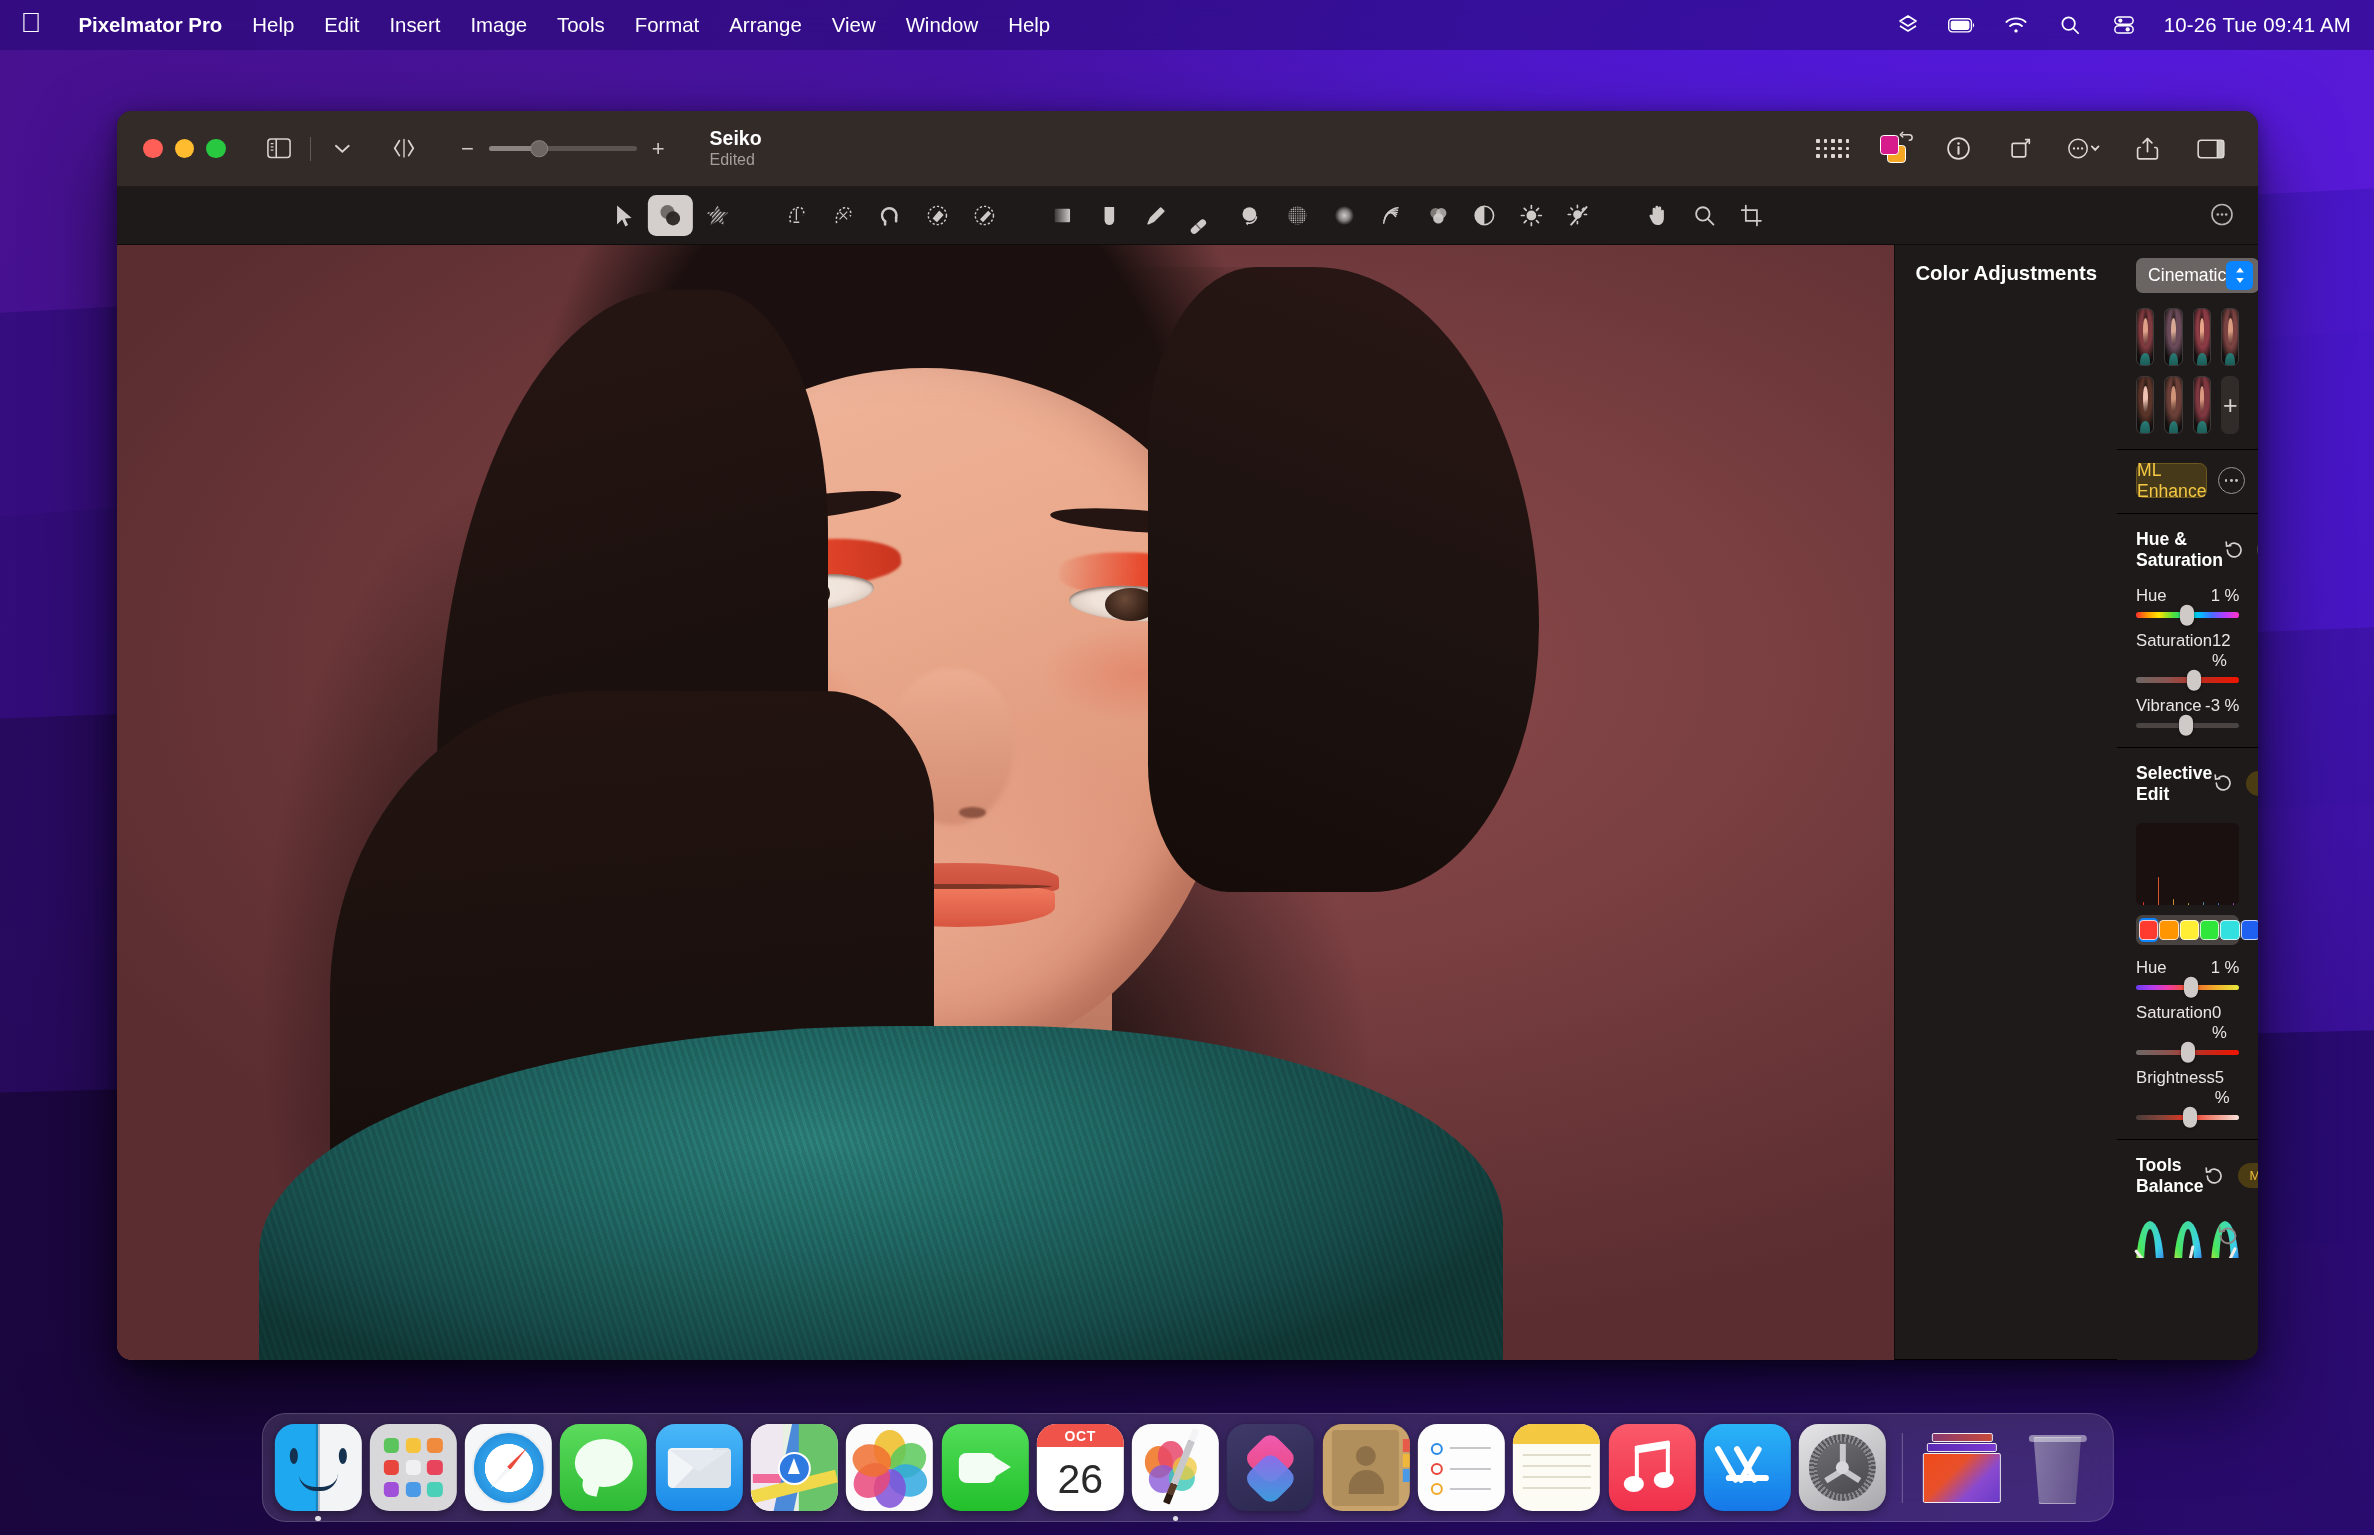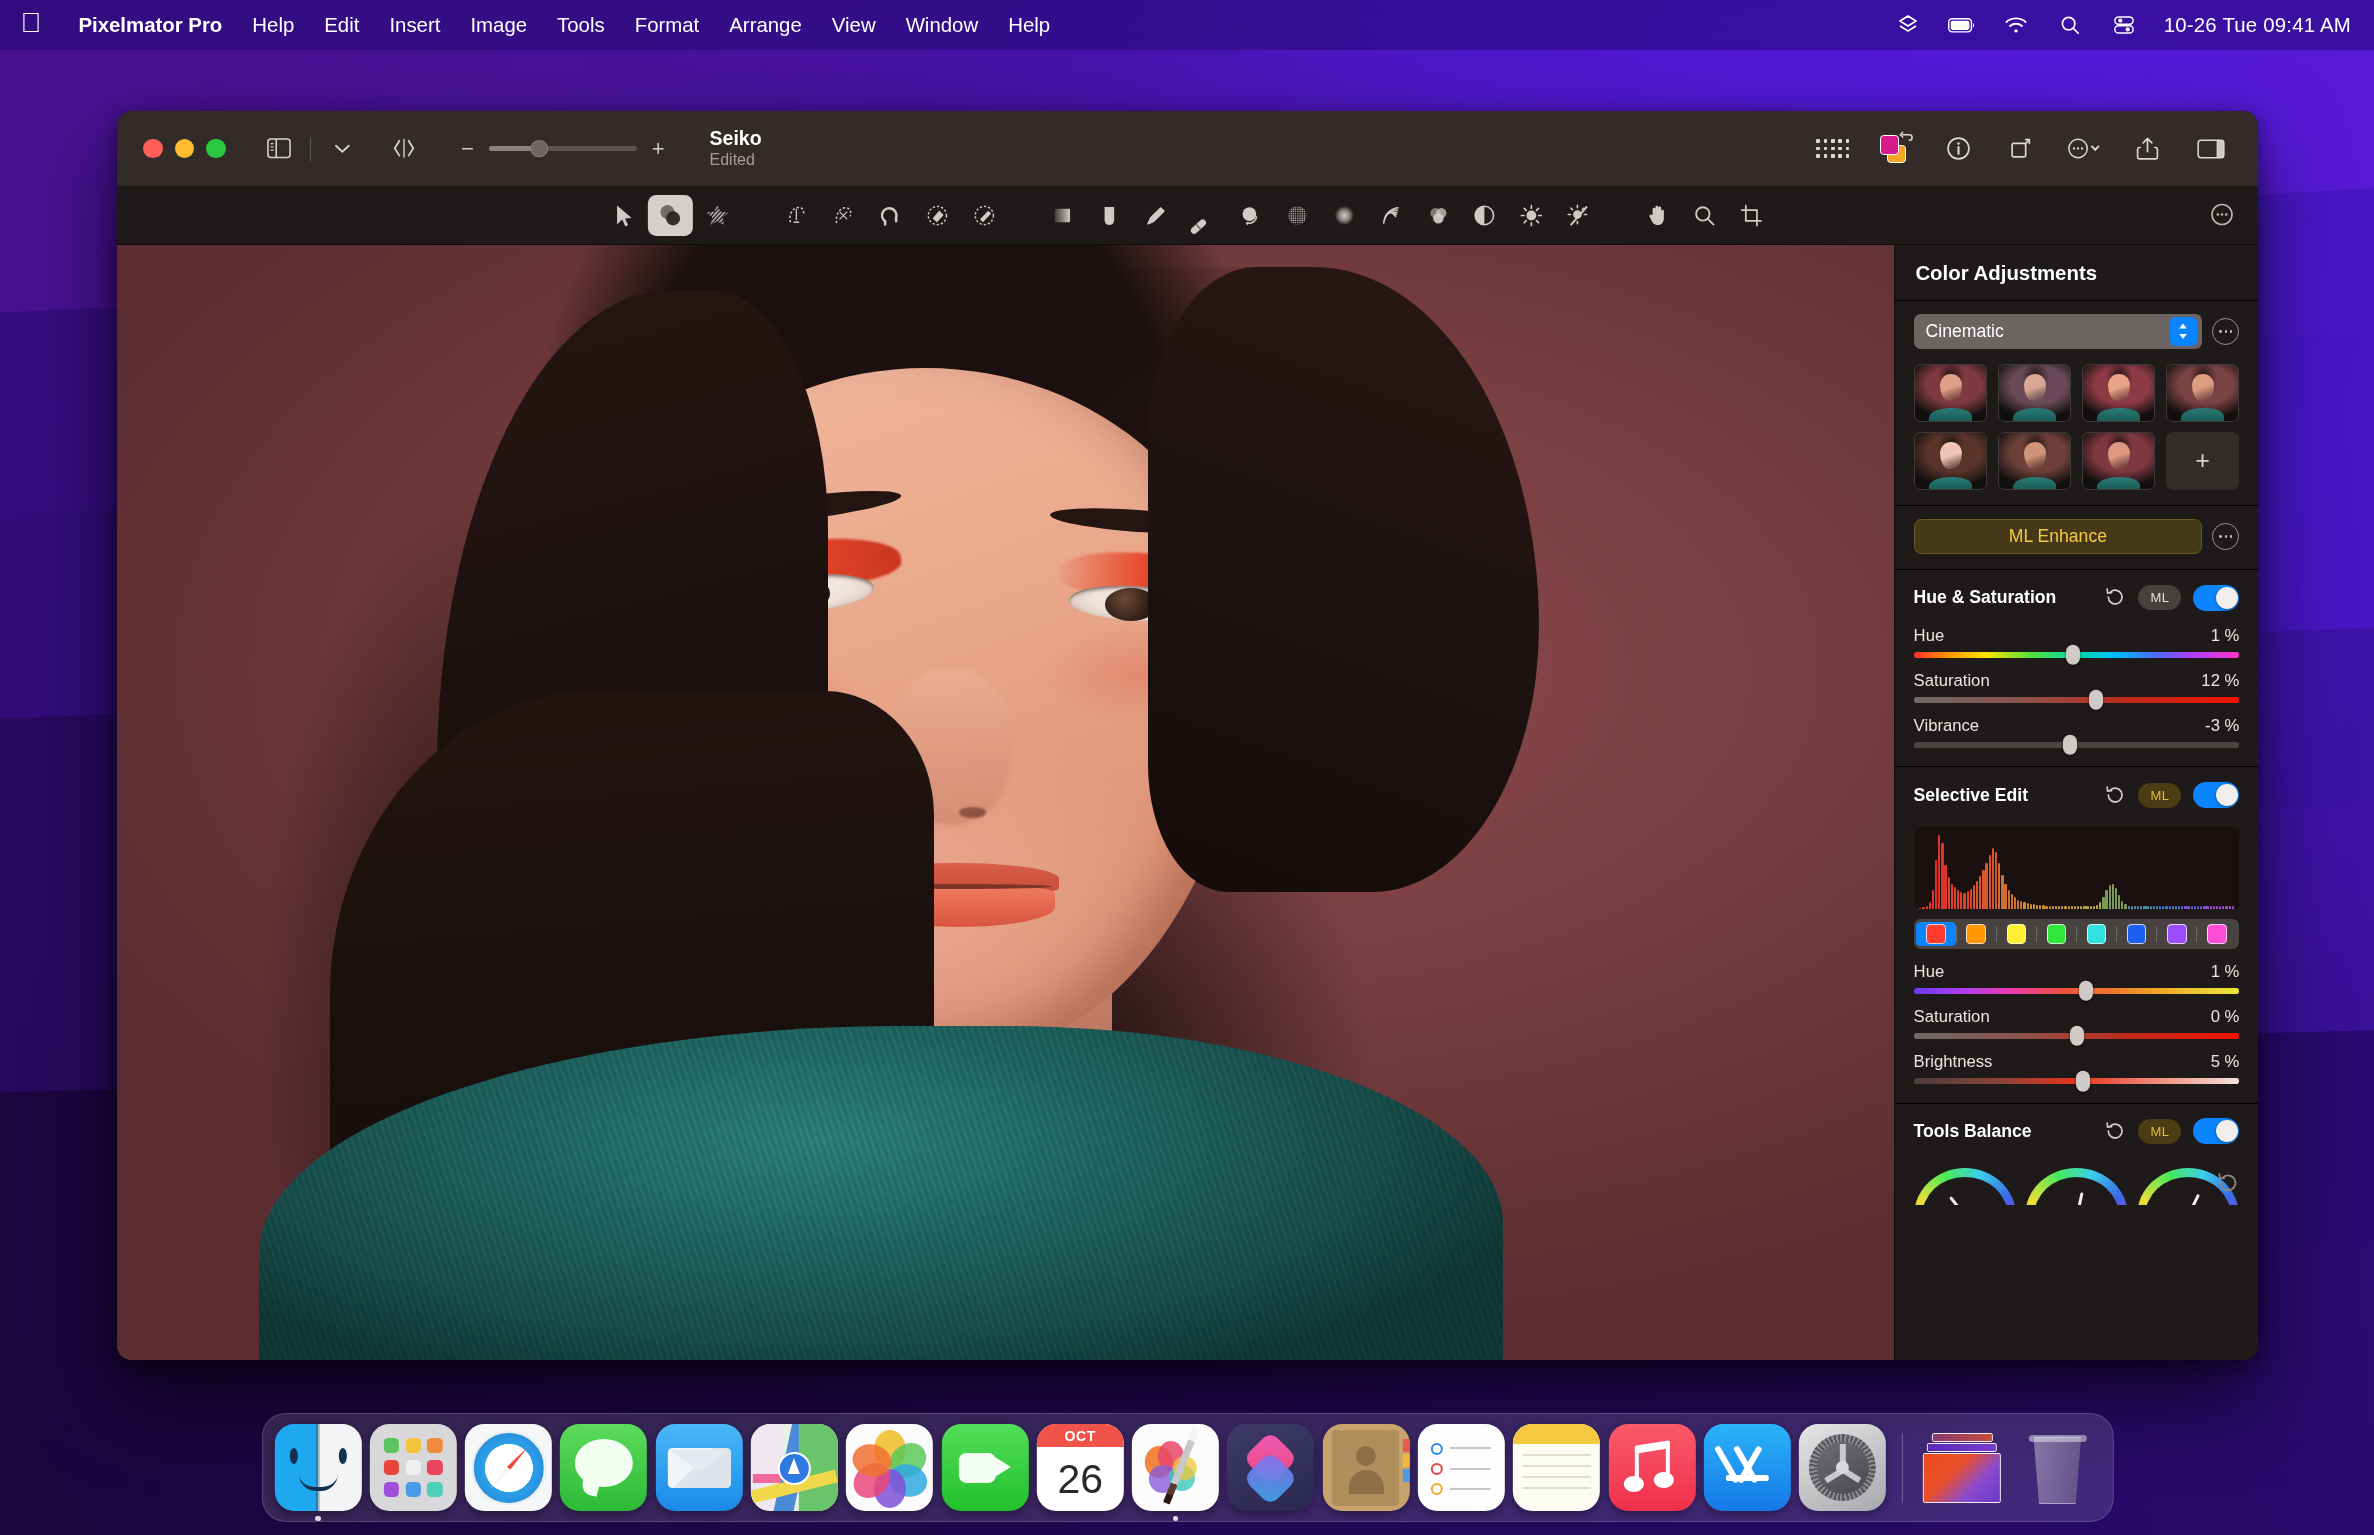--- a/index.html
+++ b/index.html
@@ -266,21 +266,21 @@
   .shirt-tex {
     position:absolute; left:8%; bottom:-4%; width:70%; height:34%;
     border-radius:52% 40% 0 0 / 60% 52% 0 0;
     background:repeating-linear-gradient(72deg, rgba(255,255,255,.055) 0 2.8px, rgba(0,0,0,.06) 2.8px 6.5px);
     mix-blend-mode:overlay;
   }
 
   
   #panel {
     flex:0 0 364px; width:364px; background:#1e1a19;
-    display:flex; flex-direction:column; min-height:0;
+    display:flex; min-height:0;
     border-left:0.9px solid rgba(0,0,0,.5);
   }
   .panel-header {
     padding:16.7px 20.4px 15px; border-bottom:0.9px solid #000;
     flex:0 0 auto;
   }
   .panel-header .ph-title { color:#fff; font-size:20.4px; font-weight:bold; }
 
   .panel-scroll { flex:1 1 auto; overflow:hidden; min-height:0; }
 

